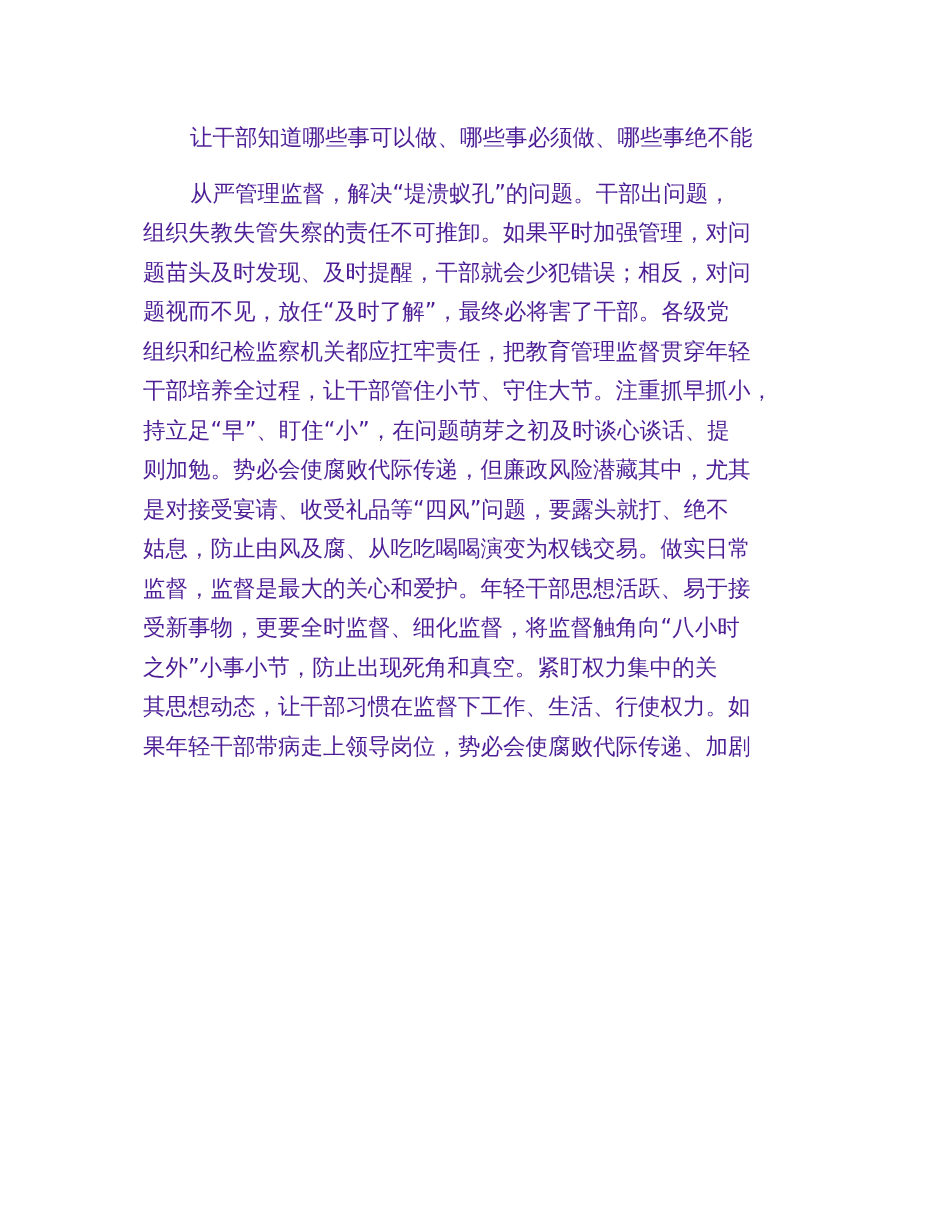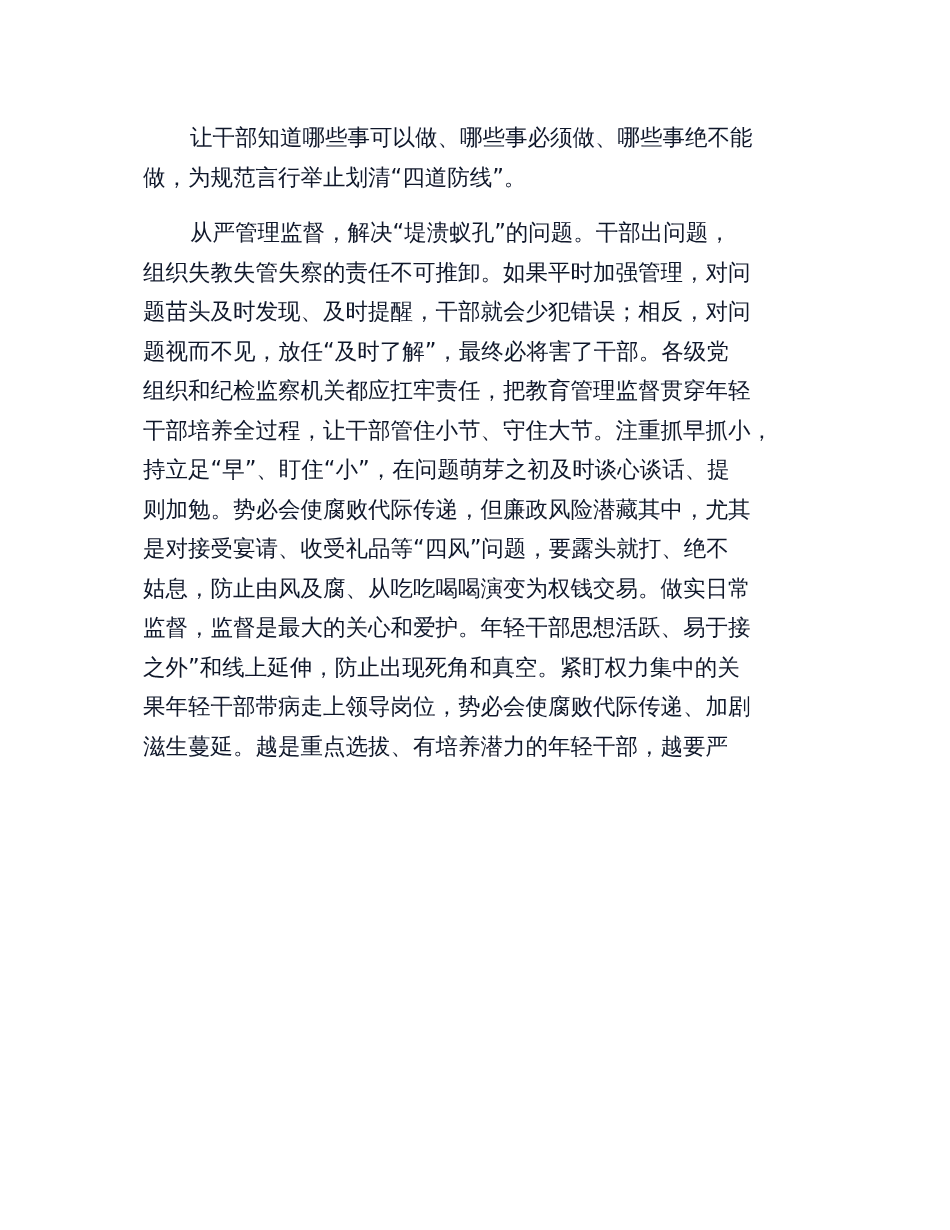--- a/index.html
+++ b/index.html
@@ -3,45 +3,45 @@
   <meta charset="utf-8">
   <style>
     html, body { margin: 0; padding: 0; background: #ffffff; }
     body { width: 950px; height: 1230px; position: relative; overflow: hidden; }
     .page {
       position: absolute;
       left: 143px;
       top: 118px;
       width: 670px;
       font-family: "DejaVu Sans", "Liberation Sans", sans-serif;
-      color: #0f172a;
+      color: #4c1d95;
       font-size: 22.5px;
       line-height: 39.5px;
       text-align: justify;
     }
     .line { display: block; white-space: nowrap; height: 39.5px; }
     .line.first { padding-left: 47px; }
   </style>
 </head>
 <body>
 
 <div class="page">
   <div class="para-block" style="margin-bottom:16px;">
     <span class="line first">让干部知道哪些事可以做、哪些事必须做、哪些事绝不能</span>
-    <span class="line">做，为规范言行举止划清“四道防线”。</span>
   </div>
   <div class="para-block">
     <span class="line first">从严管理监督，解决“堤溃蚁孔”的问题。干部出问题，</span>
     <span class="line">组织失教失管失察的责任不可推卸。如果平时加强管理，对问</span>
     <span class="line">题苗头及时发现、及时提醒，干部就会少犯错误；相反，对问</span>
     <span class="line">题视而不见，放任“及时了解”，最终必将害了干部。各级党</span>
     <span class="line">组织和纪检监察机关都应扛牢责任，把教育管理监督贯穿年轻</span>
     <span class="line">干部培养全过程，让干部管住小节、守住大节。注重抓早抓小，</span>
     <span class="line">持立足“早”、盯住“小”，在问题萌芽之初及时谈心谈话、提</span>
     <span class="line">则加勉。势必会使腐败代际传递，但廉政风险潜藏其中，尤其</span>
     <span class="line">是对接受宴请、收受礼品等“四风”问题，要露头就打、绝不</span>
     <span class="line">姑息，防止由风及腐、从吃吃喝喝演变为权钱交易。做实日常</span>
     <span class="line">监督，监督是最大的关心和爱护。年轻干部思想活跃、易于接</span>
-    <span class="line">之外”和线上延伸，防止出现死角和真空。紧盯权力集中的关</span>
+    <span class="line">受新事物，更要全时监督、细化监督，将监督触角向“八小时</span>
+    <span class="line">之外”小事小节，防止出现死角和真空。紧盯权力集中的关</span>
+    <span class="line">其思想动态，让干部习惯在监督下工作、生活、行使权力。如</span>
     <span class="line">果年轻干部带病走上领导岗位，势必会使腐败代际传递、加剧</span>
-    <span class="line">滋生蔓延。越是重点选拔、有培养潜力的年轻干部，越要严</span>
   </div>
 </div>
 
 </body></html>

